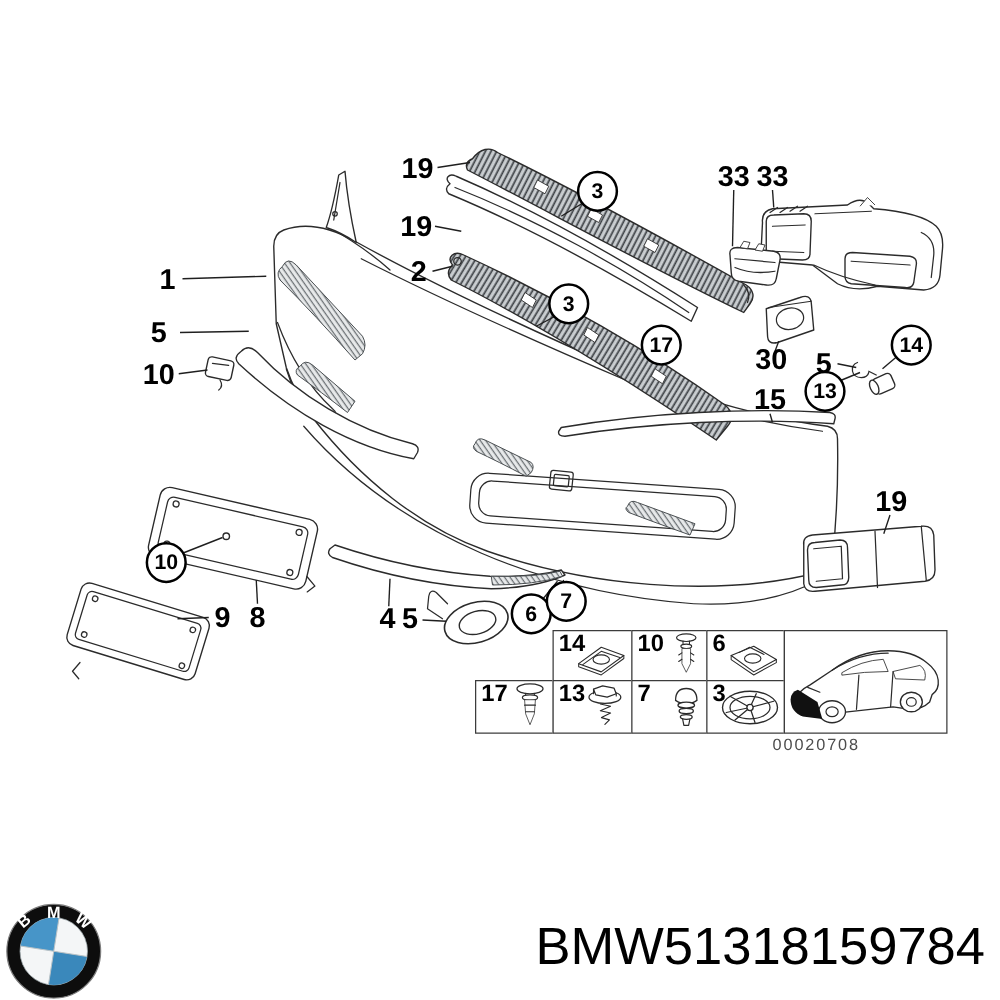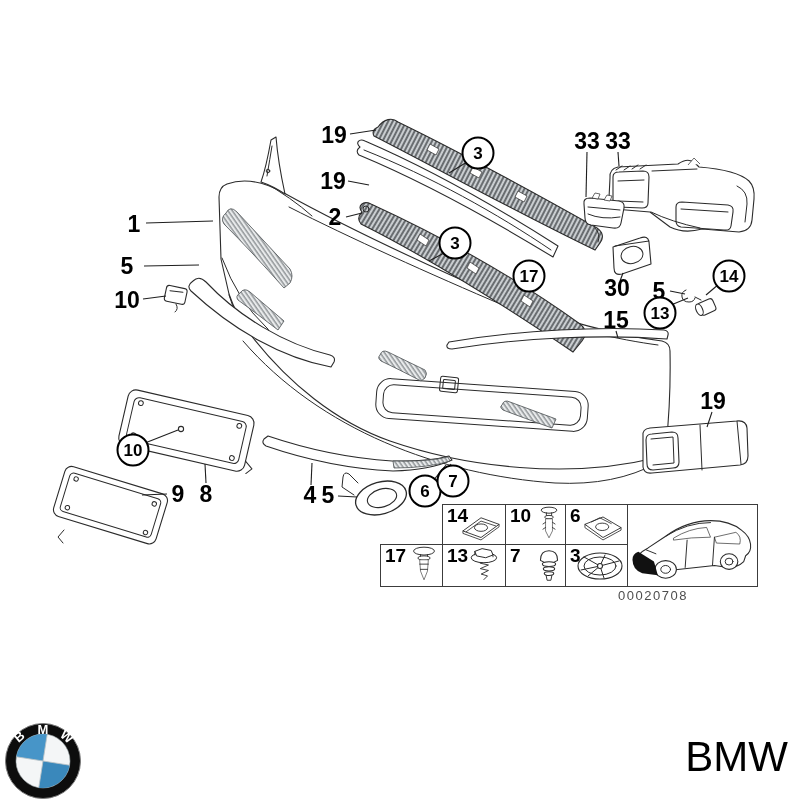--- a/index.html
+++ b/index.html
@@ -327,15 +327,16 @@
       <path d="M40,42 L67,42 A27,27 0 0 1 40,69 Z" fill="#3a88bb"></path>
       <path d="M40,15 L40,69 M13,42 L67,42" stroke="#b9c2c6" stroke-width="0.8" fill="none"></path>
     </g>
     <text x="19" y="21" transform="rotate(-40 19 21)" font-size="13" font-weight="bold" fill="#fff" text-anchor="middle">B</text>
     <text x="40" y="15" font-size="13" font-weight="bold" fill="#fff" text-anchor="middle">M</text>
     <text x="61" y="21" transform="rotate(40 61 21)" font-size="13" font-weight="bold" fill="#fff" text-anchor="middle">W</text>
   </svg>
 
   <div class="footer-text">
     <span>BMW</span>
+    <span>51318159784</span>
   </div>
 
 </div>
 
 </body></html>

